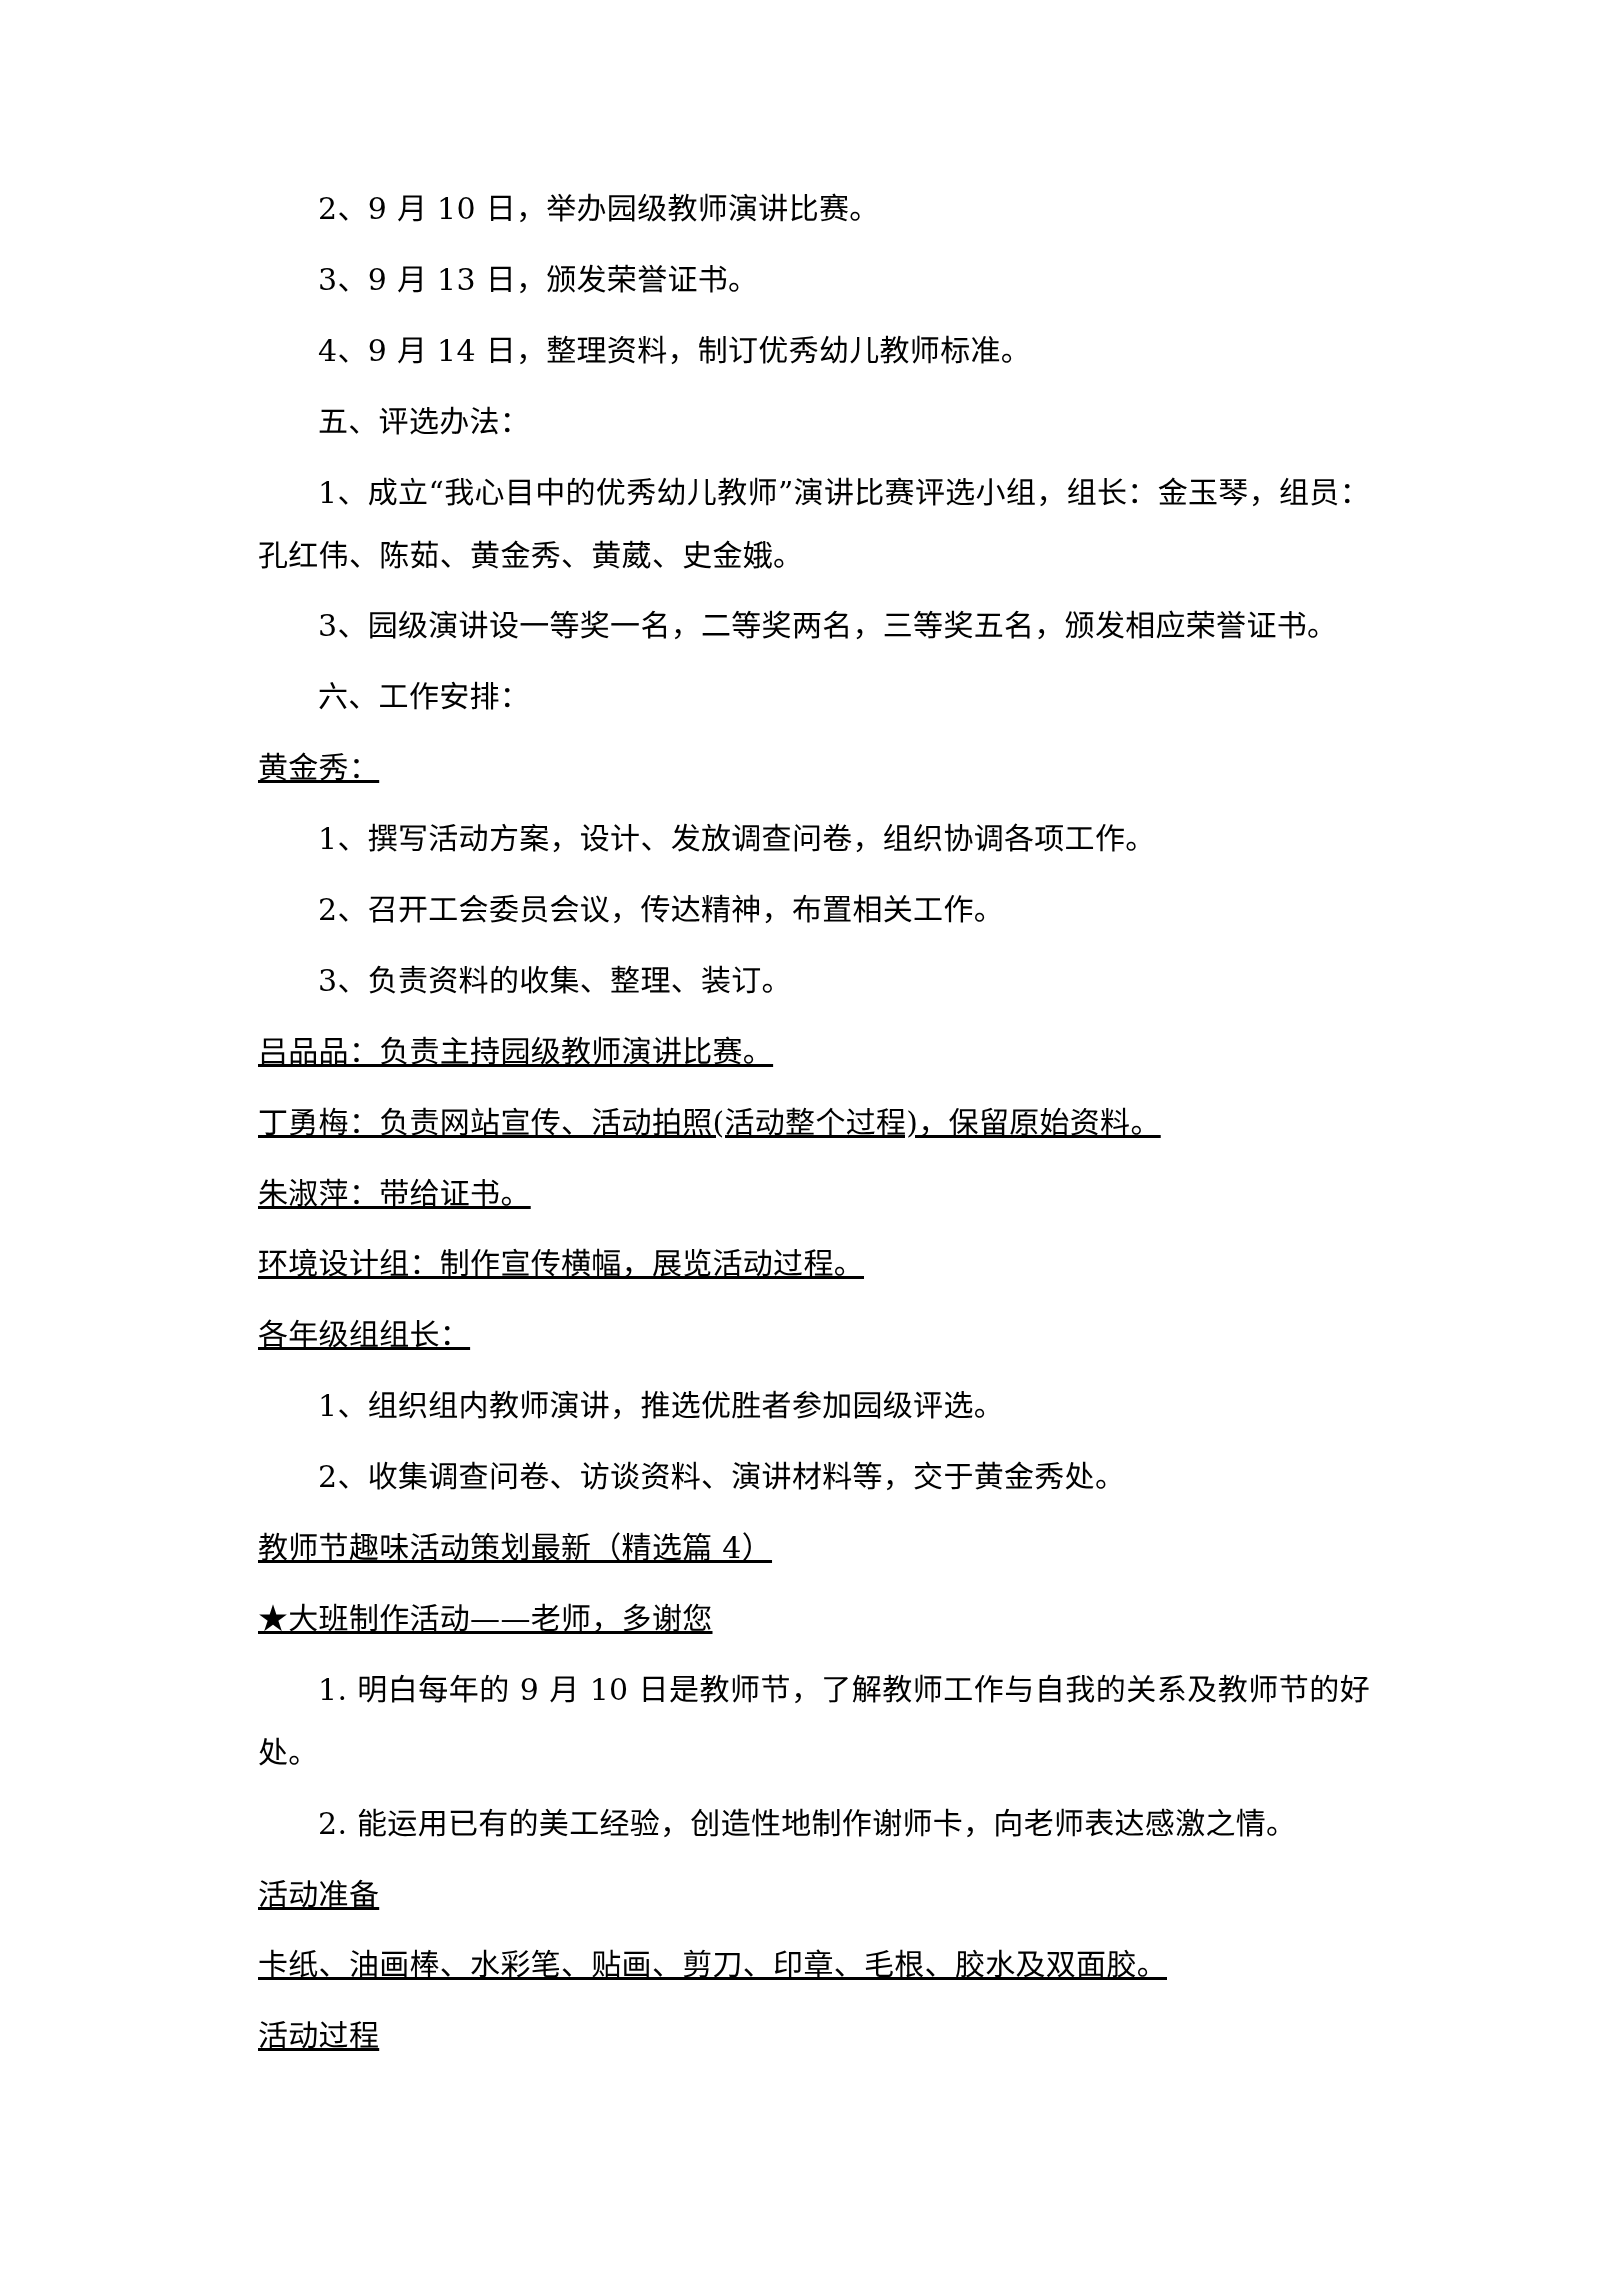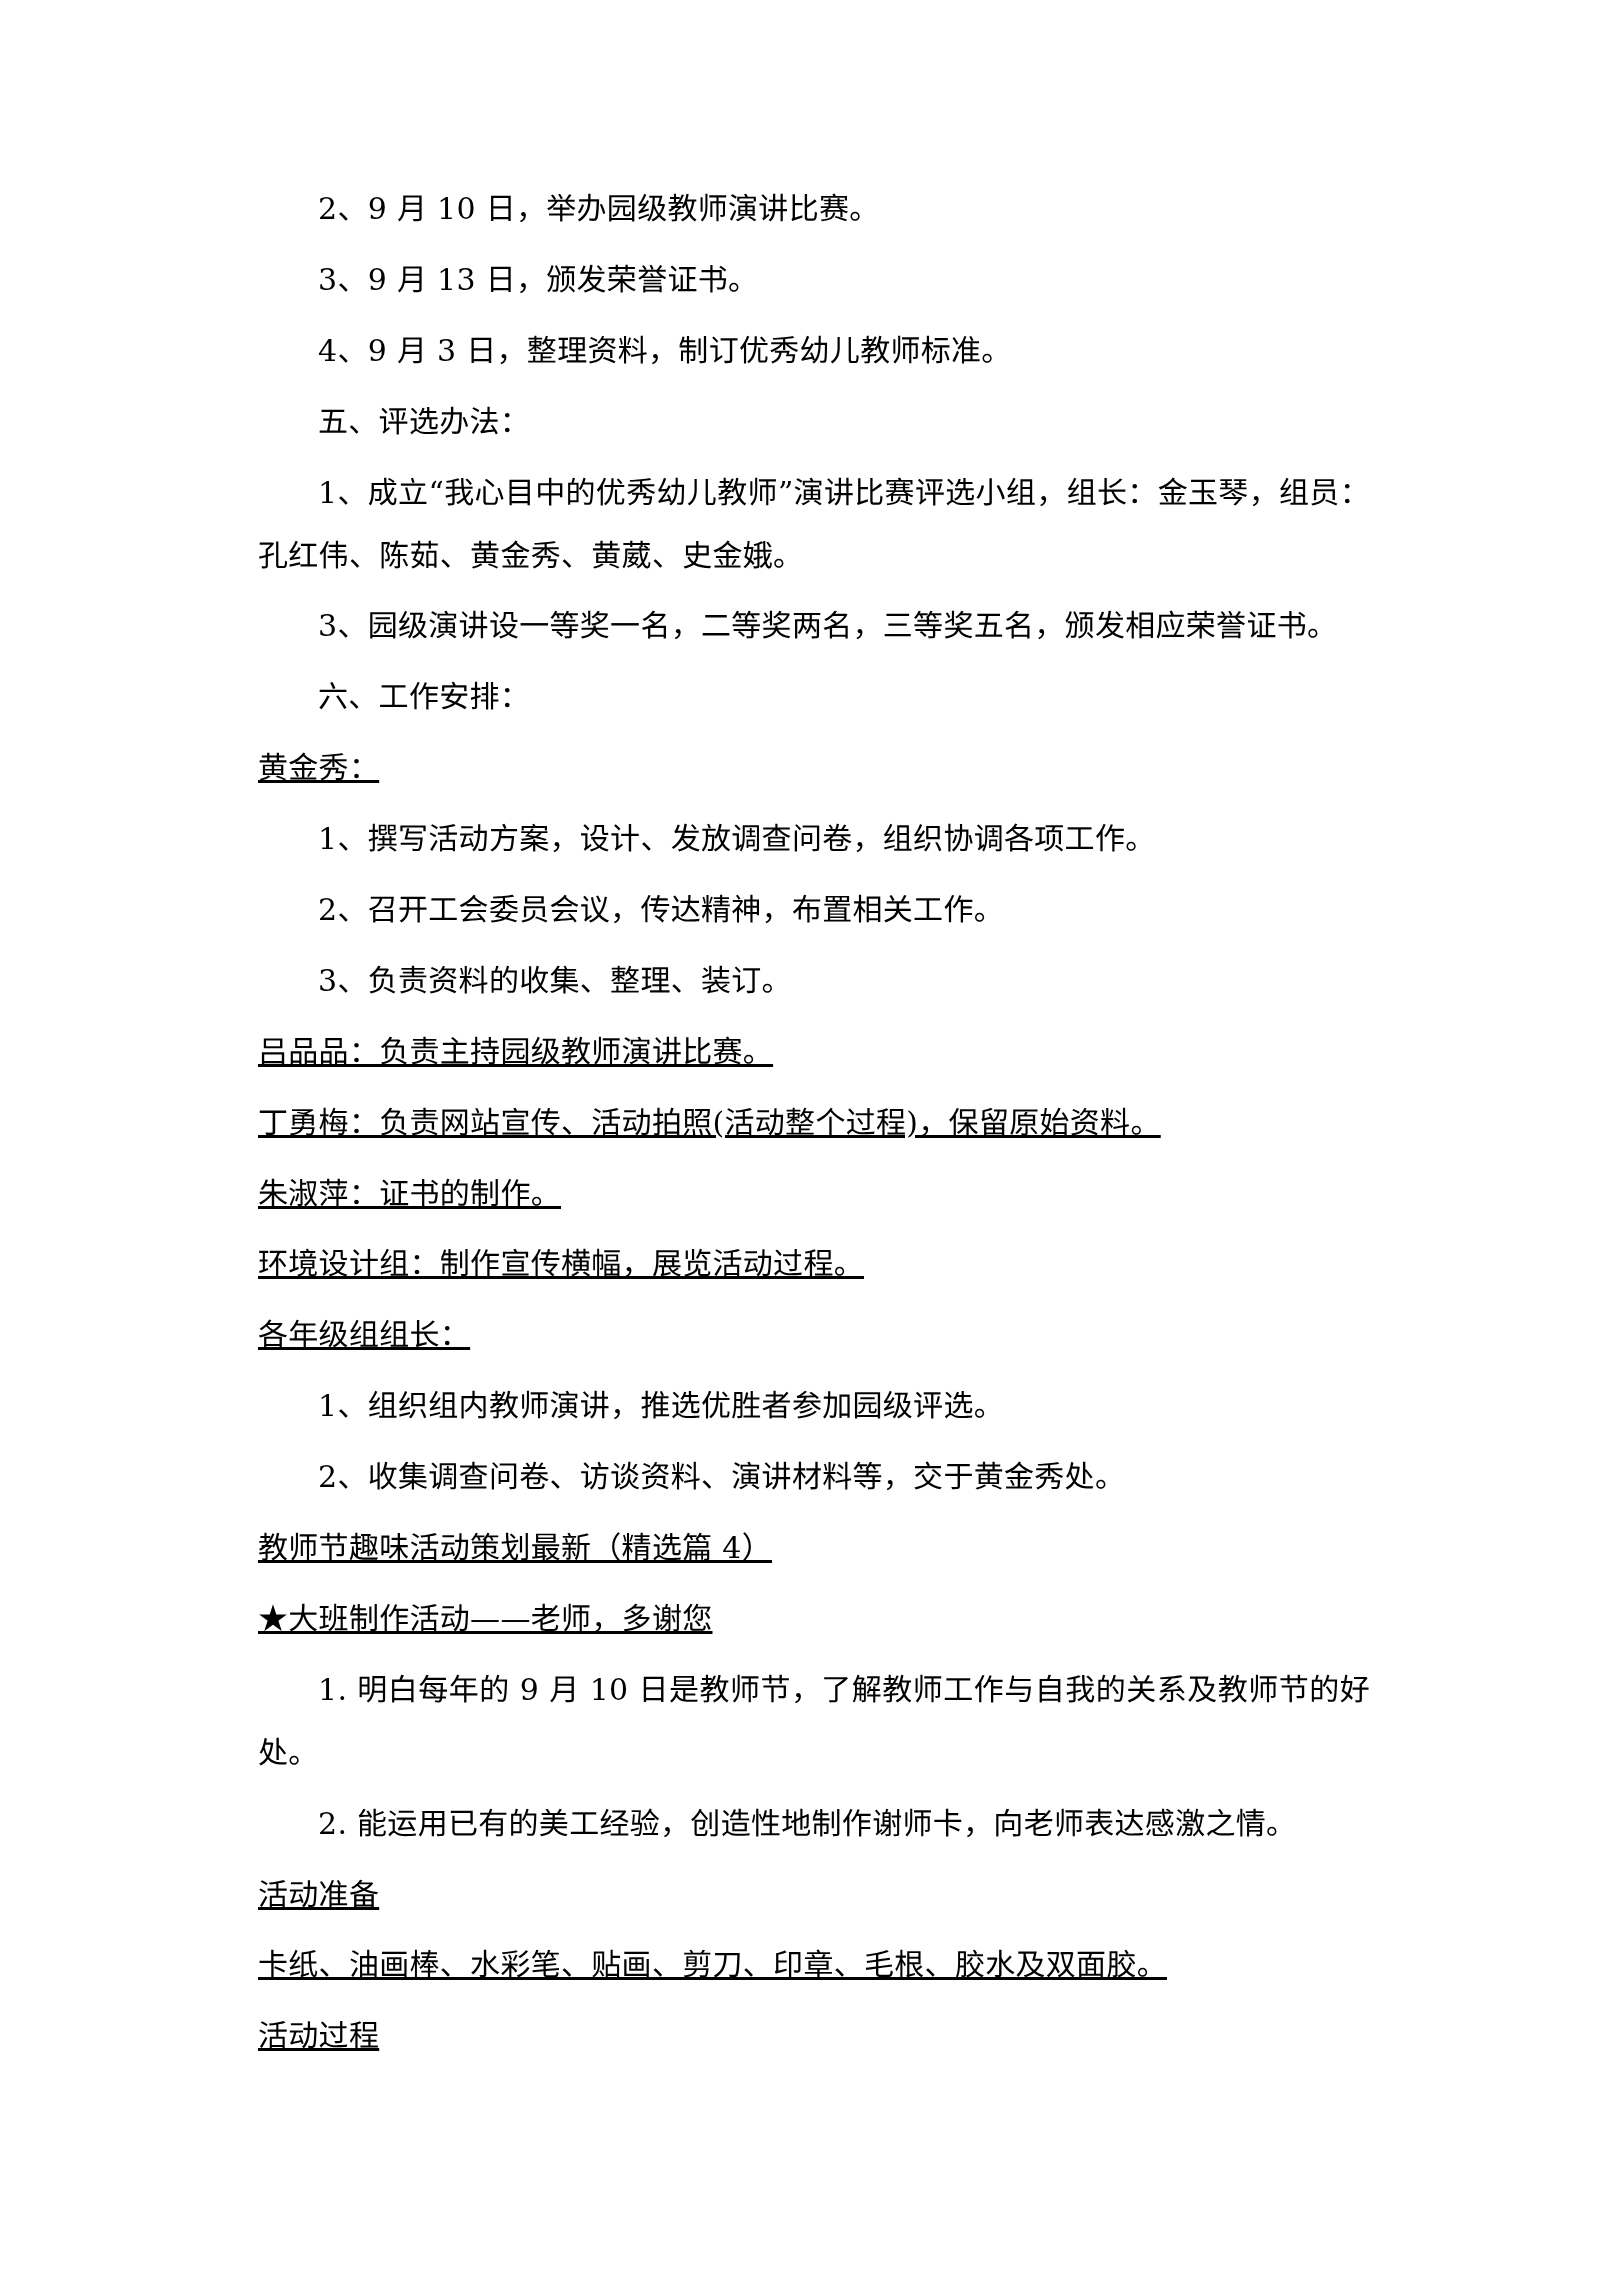--- a/index.html
+++ b/index.html
@@ -43,32 +43,32 @@
   }
 </style>
 </head>
 <body>
 
 <div class="page">
   <div class="content">
 
     <p class="para indent">2、9 月 10 日，举办园级教师演讲比赛。</p>
     <p class="para indent">3、9 月 13 日，颁发荣誉证书。</p>
-    <p class="para indent">4、9 月 3 日，整理资料，制订优秀幼儿教师标准。</p>
+    <p class="para indent">4、9 月 14 日，整理资料，制订优秀幼儿教师标准。</p>
     <p class="para indent">五、评选办法：</p>
     <p class="para indent">1、成立“我心目中的优秀幼儿教师”演讲比赛评选小组，组长：金玉琴，组员：孔红伟、陈茹、黄金秀、黄葳、史金娥。</p>
     <p class="para indent">3、园级演讲设一等奖一名，二等奖两名，三等奖五名，颁发相应荣誉证书。</p>
     <p class="para indent">六、工作安排：</p>
     <p class="para noindent">黄金秀：</p>
     <p class="para indent">1、撰写活动方案，设计、发放调查问卷，组织协调各项工作。</p>
     <p class="para indent">2、召开工会委员会议，传达精神，布置相关工作。</p>
     <p class="para indent">3、负责资料的收集、整理、装订。</p>
     <p class="para noindent">吕品品：负责主持园级教师演讲比赛。</p>
     <p class="para noindent">丁勇梅：负责网站宣传、活动拍照(活动整个过程)，保留原始资料。</p>
-    <p class="para noindent">朱淑萍：证书的制作。</p>
+    <p class="para noindent">朱淑萍：带给证书。</p>
     <p class="para noindent">环境设计组：制作宣传横幅，展览活动过程。</p>
     <p class="para noindent">各年级组组长：</p>
     <p class="para indent">1、组织组内教师演讲，推选优胜者参加园级评选。</p>
     <p class="para indent">2、收集调查问卷、访谈资料、演讲材料等，交于黄金秀处。</p>
     <p class="para noindent">教师节趣味活动策划最新（精选篇 4）</p>
     <p class="para noindent">★大班制作活动——老师，多谢您</p>
     <p class="para indent">1. 明白每年的 9 月 10 日是教师节，了解教师工作与自我的关系及教师节的好处。</p>
     <p class="para indent">2. 能运用已有的美工经验，创造性地制作谢师卡，向老师表达感激之情。</p>
     <p class="para noindent">活动准备</p>
     <p class="para noindent">卡纸、油画棒、水彩笔、贴画、剪刀、印章、毛根、胶水及双面胶。</p>

